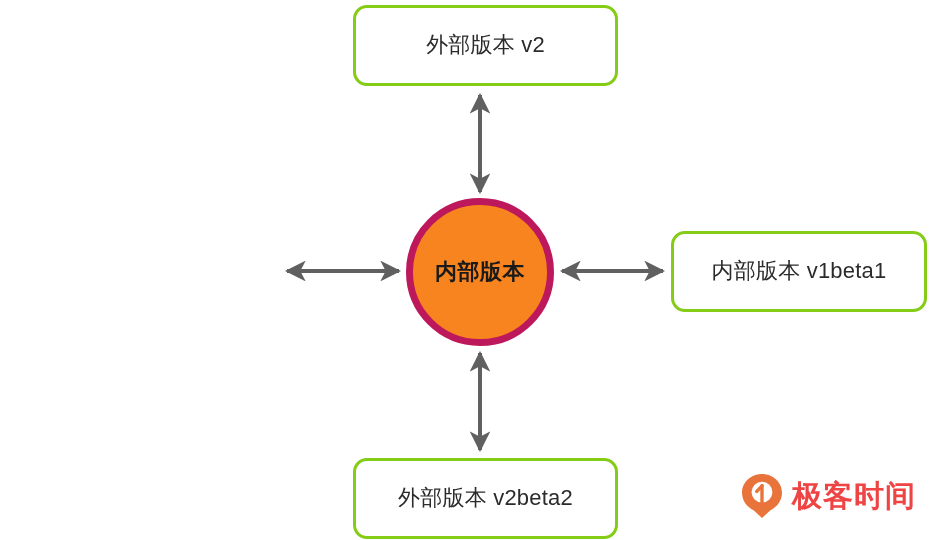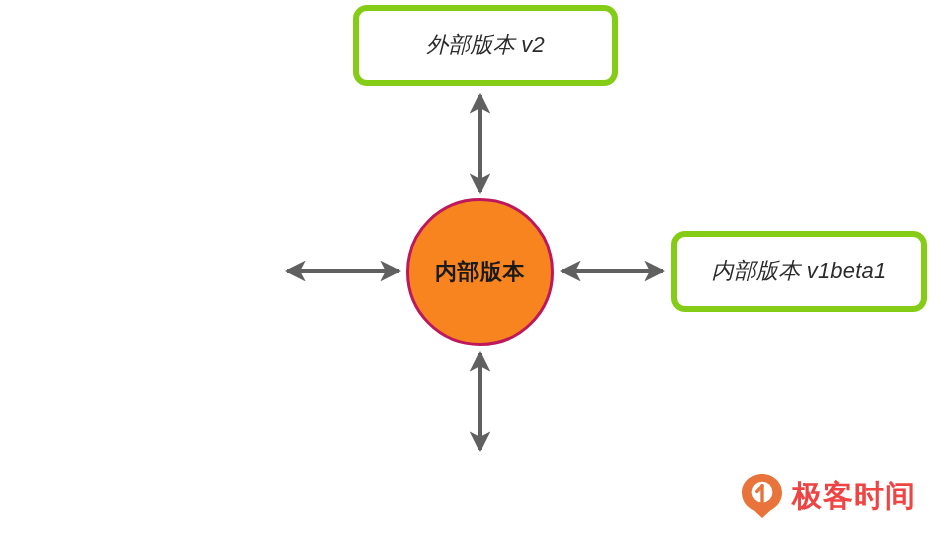--- a/index.html
+++ b/index.html
@@ -25,27 +25,26 @@
     top: 0;
     width: 946px;
     height: 540px;
     pointer-events: none;
   }
   
   .node-box {
     position: absolute;
     box-sizing: border-box;
     background: #ffffff;
-    border: 6px solid #84cc16;
+    border: 3px solid #84cc16;
     border-radius: 14px;
     display: flex;
     align-items: center;
     justify-content: center;
     text-align: center;
-    font-style: italic;
   }
   .node-box .node-label {
     font-size: 22px;
     line-height: 1.2;
     color: #2b2b2b;
     font-weight: 400;
     letter-spacing: 0.2px;
     white-space: nowrap;
   }
   #box-top    { left: 353px; top: 5px;   width: 265px; height: 81px; }
@@ -56,21 +55,21 @@
   
   #center-circle {
     position: absolute;
     left: 406px;
     top: 198px;
     width: 148px;
     height: 148px;
     box-sizing: border-box;
     border-radius: 50%;
     background: #F7841F;
-    border: 3px solid #be185d;
+    border: 7px solid #be185d;
     display: flex;
     align-items: center;
     justify-content: center;
   }
   #center-circle .node-label {
     font-size: 22px;
     font-weight: 700;
     color: #1a1a1a;
     white-space: nowrap;
     letter-spacing: 0.5px;
@@ -122,20 +121,23 @@
 
   <div class="node-box" id="box-top">
     <span class="node-label">外部版本 v2</span>
   </div>
 
 
   <div class="node-box" id="box-right">
     <span class="node-label">内部版本 v1beta1</span>
   </div>
 
+  <div class="node-box" id="box-bottom">
+    <span class="node-label">外部版本 v2beta2</span>
+  </div>
 
   <div id="center-circle">
     <span class="node-label">内部版本</span>
   </div>
 
   <div id="watermark">
     <svg class="logo-mark" viewBox="0 0 42 46" xmlns="http://www.w3.org/2000/svg">
       <path d="M21 1 C9.9 1 1 9.3 1 19.6 C1 27.4 5.6 34 12.6 37.3 L21 45 L29.4 37.3 C36.4 34 41 27.4 41 19.6 C41 9.3 32.1 1 21 1 Z" fill="#E8743B"></path>
       <circle cx="21" cy="19.2" r="10.4" fill="#ffffff"></circle>
       <path d="M21 12.8 L21 34.5" stroke="#E8743B" stroke-width="3.4" stroke-linecap="round"></path>

